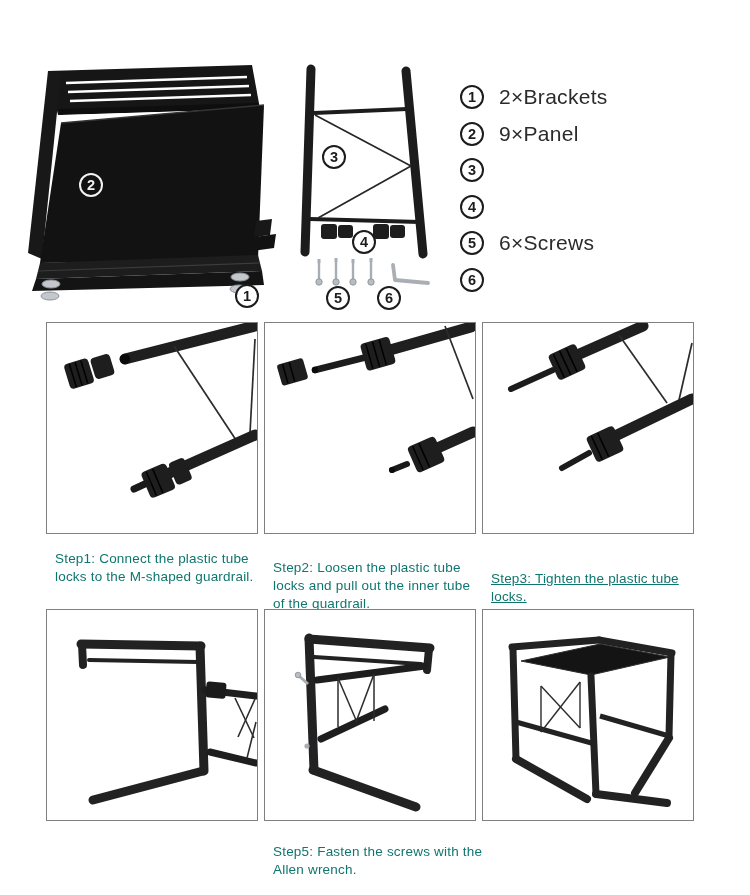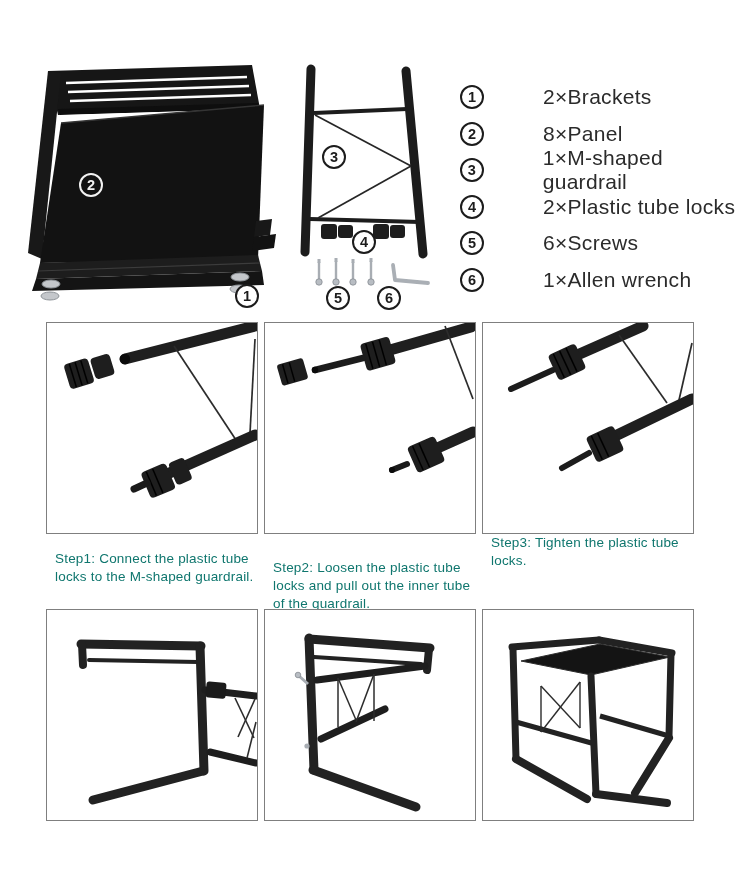--- a/index.html
+++ b/index.html
@@ -11,21 +11,21 @@
   
   .circ{
     box-sizing:border-box;width:24px;height:24px;border:2px solid #1c1c1c;border-radius:50%;
     display:flex;align-items:center;justify-content:center;
     font-size:14.5px;font-weight:600;color:#1c1c1c;background:#ffffff;line-height:1;
   }
   .circ.on-dark{border-color:#f2f2f2;color:#f2f2f2;background:transparent;}
   
   .parts-list{list-style:none;margin:0;padding:0;}
   .parts-list li{display:flex;align-items:center;gap:15px;height:36.5px;}
-  .part-label{font-size:21px;color:#2b2b2b;letter-spacing:0.3px;margin-left:44px;}
+  .part-label{font-size:21px;color:#2b2b2b;letter-spacing:0.3px;}
   
   .step-box{
     box-sizing:border-box;width:212px;height:212px;border:1px solid #7f7f7f;background:#ffffff;
   }
   .step-caption{
     margin:8px;width:212px;font-size:13.5px;line-height:1.33;color:#0f766e;letter-spacing:0.2px;
   }
   svg{display:block;}
 </style>
 </head>
@@ -125,37 +125,34 @@
     <span class="circ abs" style="left:85px;top:224px;">6</span>
   </div>
 
   <ul class="parts-list abs" style="left:460px;top:79px;">
     <li>
       <span class="circ">1</span>
       <span class="part-label">2×Brackets</span>
     </li>
     <li>
       <span class="circ">2</span>
-      <span class="part-label">8×Panel</span>
+      <span class="part-label">9×Panel</span>
     </li>
     <li>
       <span class="circ">3</span>
-      <span class="part-label">1×M-shaped guardrail</span>
     </li>
     <li>
       <span class="circ">4</span>
-      <span class="part-label">2×Plastic tube locks</span>
     </li>
     <li>
       <span class="circ">5</span>
       <span class="part-label">6×Screws</span>
     </li>
     <li>
       <span class="circ">6</span>
-      <span class="part-label">1×Allen wrench</span>
     </li>
   </ul>
 
   <div class="step-box abs" style="left:46px;top:322px;">
     <svg width="210" height="210" viewBox="0 0 210 210">
       <line x1="208" y1="3" x2="78" y2="36" stroke="#1f1f1f" stroke-width="11" stroke-linecap="round"></line>
       <circle cx="78" cy="36" r="5.2" fill="#0b0b0b"></circle>
       <g transform="translate(44,47) rotate(-17)" fill="#1e1e1e">
         <rect x="-25" y="-13" width="25" height="26" rx="4"></rect>
         <rect x="2" y="-11" width="20" height="22" rx="4"></rect>
@@ -225,21 +222,21 @@
         <rect x="-15" y="-14" width="30" height="28" rx="4"></rect>
         <line x1="-9" y1="-13" x2="-9" y2="13" stroke="#000" stroke-width="1.5"></line>
         <line x1="-2" y1="-13" x2="-2" y2="13" stroke="#000" stroke-width="1.5"></line>
       </g>
       <line x1="106" y1="130" x2="79" y2="145" stroke="#1c1c1c" stroke-width="6" stroke-linecap="round"></line>
     </svg>
   </div>
 
   <p class="step-caption abs" style="left:47px;top:542px;">Step1: Connect the plastic tube locks to the M-shaped guardrail.</p>
   <p class="step-caption abs" style="left:265px;top:551px;">Step2: Loosen the plastic tube locks and pull out the inner tube of the guardrail.</p>
-  <p class="step-caption abs" style="left:483px;top:526px;">Step3: Tighten the plastic tube locks.</p>
+  <p class="step-caption abs" style="left:483px;top:562px;text-decoration:underline;">Step3: Tighten the plastic tube locks.</p>
 
   <div class="step-box abs" style="left:46px;top:609px;">
     <svg width="210" height="210" viewBox="0 0 210 210">
       <g stroke="#222222" stroke-linecap="round">
         <line x1="34" y1="34" x2="154" y2="36" stroke-width="9"></line>
         <line x1="35" y1="34" x2="36" y2="55" stroke-width="8"></line>
         <line x1="42" y1="50" x2="151" y2="52" stroke-width="4"></line>
         <line x1="153" y1="36" x2="157" y2="161" stroke-width="9"></line>
         <line x1="156" y1="161" x2="46" y2="190" stroke-width="9"></line>
       </g>
@@ -302,14 +299,15 @@
       </g>
       <g stroke="#2c2c2c" stroke-width="1.4">
         <line x1="58" y1="76" x2="58" y2="122"></line>
         <line x1="97" y1="72" x2="97" y2="118"></line>
         <line x1="58" y1="76" x2="97" y2="118"></line>
         <line x1="97" y1="72" x2="58" y2="122"></line>
       </g>
     </svg>
   </div>
 
+  <p class="step-caption abs" style="left:265px;top:835px;">Step5: Fasten the screws with the Allen wrench.</p>
 
 </div>
 
 </body></html>

